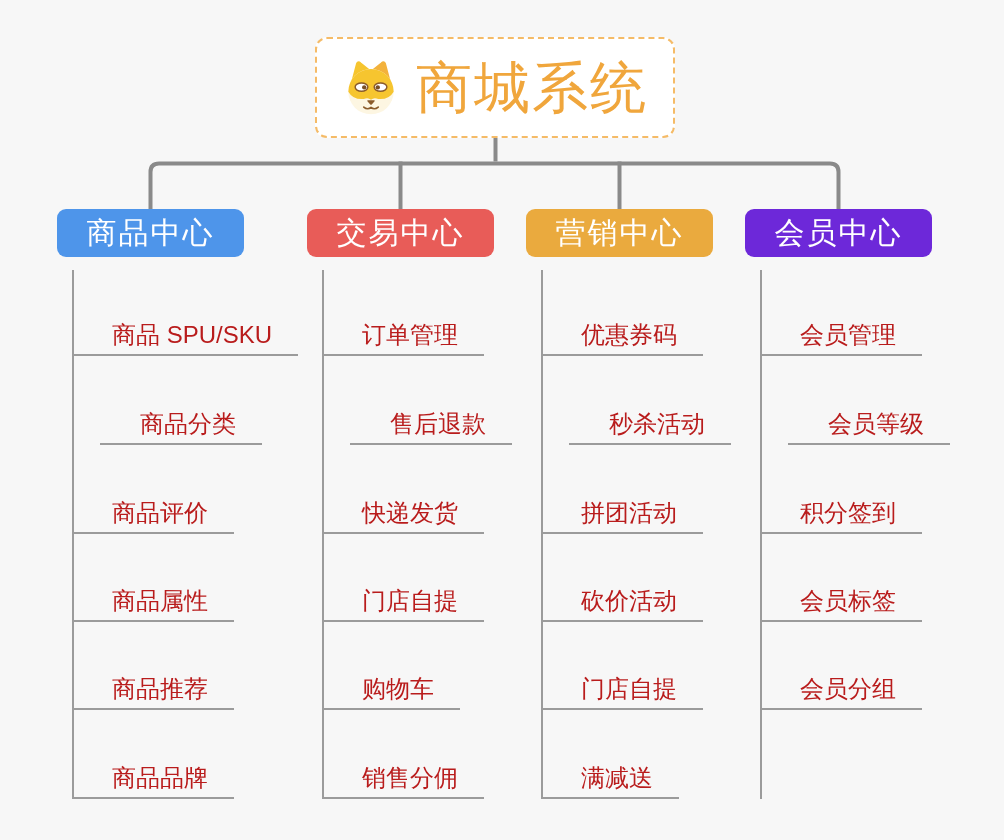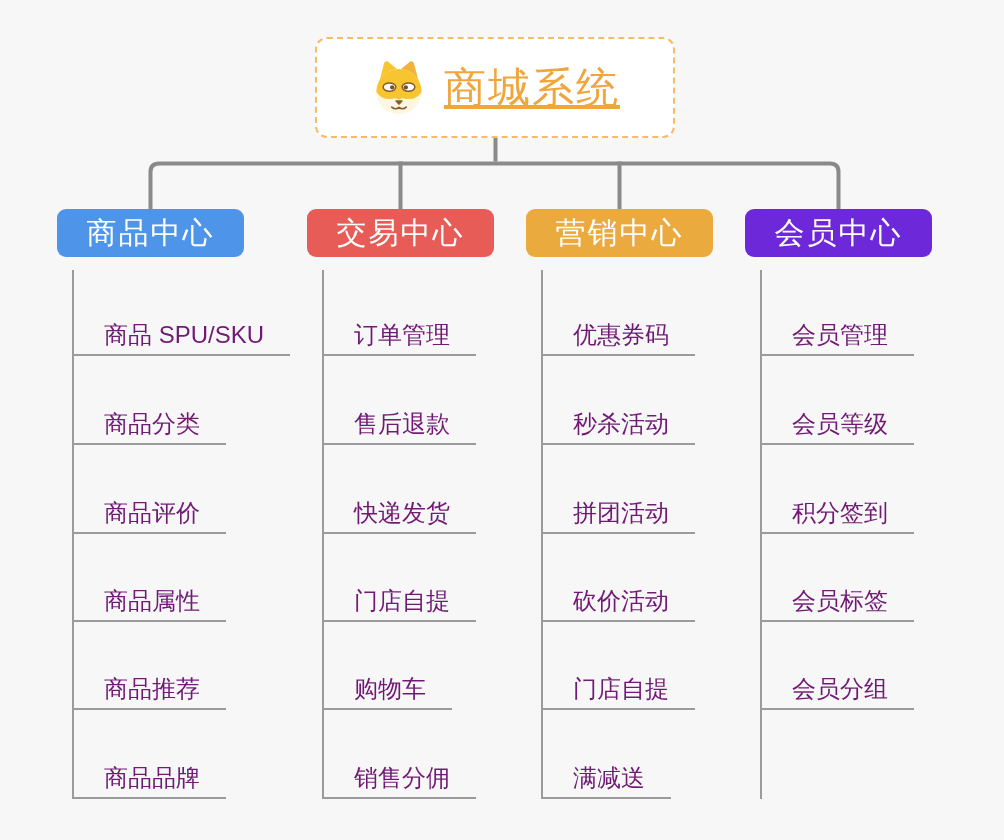--- a/index.html
+++ b/index.html
@@ -13,23 +13,22 @@
   svg.connectors{position:absolute;left:0;top:0;width:1004px;height:840px;}
 
   
   .root-node{
     position:absolute;left:315px;top:37px;width:360px;height:101px;
     background:#ffffff;border:2px dashed #f5bb67;border-radius:12px;
     box-sizing:border-box;
     display:flex;align-items:center;justify-content:center;gap:16px;
   }
   .root-title{
-    font-size:42px;letter-spacing:2px;color:#f0a63c;line-height:1;
+    font-size:56px;letter-spacing:2px;color:#f0a63c;line-height:1;
     white-space:nowrap;
-    text-decoration:underline;
   }
   .dog-icon{width:58px;height:58px;display:block;}
 
   
   .branch-node{
     position:absolute;top:209px;width:187px;height:48px;
     border-radius:9px;color:#ffffff;
     display:flex;align-items:center;justify-content:center;
     font-size:30px;letter-spacing:2px;white-space:nowrap;
   }
@@ -37,26 +36,26 @@
 
   
   .spine{
     position:absolute;top:270px;width:2px;height:529px;background:#9b9b9b;
   }
   .s0{left:72px;} .s1{left:322px;} .s2{left:541px;} .s3{left:760px;}
 
   
   .leaf{
     position:absolute;
-    font-size:24px;color:#701a75;line-height:30px;white-space:nowrap;
-    padding:0 26px 4px 32px;
+    font-size:24px;color:#b91c1c;line-height:30px;white-space:nowrap;
+    padding:0 26px 4px 40px;
     border-bottom:2px solid #9b9b9b;
   }
   .c0{left:72px;} .c1{left:322px;} .c2{left:541px;} .c3{left:760px;}
-  .r0{top:320px;} .r1{top:409px;} .r2{top:498px;}
+  .r0{top:320px;} .r1{top:409px;margin-left:28px;} .r2{top:498px;}
   .r3{top:586px;} .r4{top:674px;} .r5{top:763px;}
 </style>
 </head>
 <body>
 
 <div class="canvas">
 
   <svg class="connectors" viewBox="0 0 1004 840" xmlns="http://www.w3.org/2000/svg">
     <path d="M495.5 133 L495.5 161.5" stroke="#8a8a8a" stroke-width="4" fill="none"></path>
     <path d="M150.5 209 L150.5 172 Q150.5 163.5 159 163.5 L830 163.5 Q838.5 163.5 838.5 172 L838.5 209" stroke="#8a8a8a" stroke-width="4" fill="none"></path>

